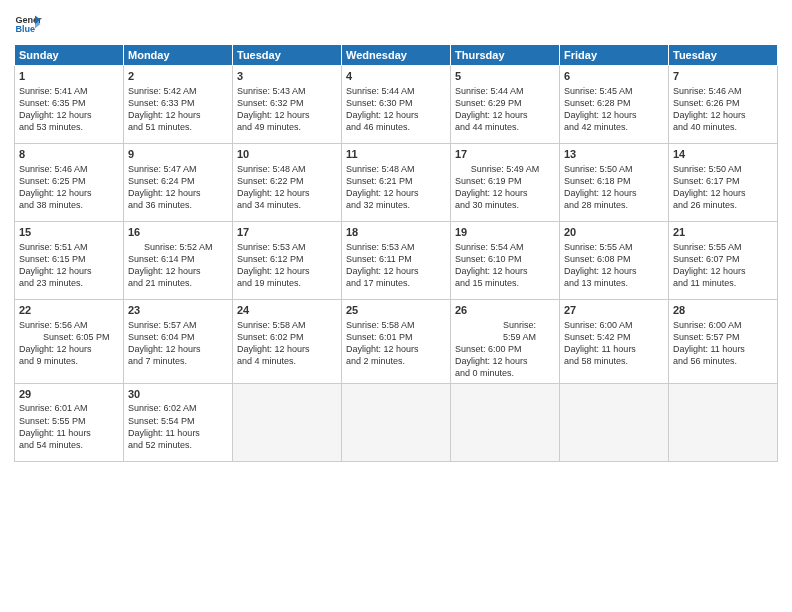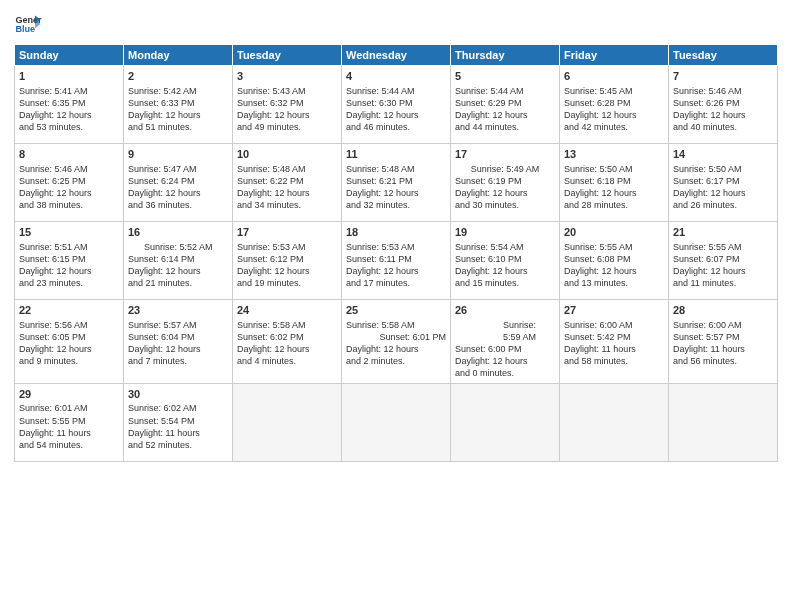--- a/index.html
+++ b/index.html
@@ -259,42 +259,42 @@
             <span style="display: block;">Sunrise: 5:55 AM</span>
             <span style="display: block;">Sunset: 6:07 PM</span>
             <span style="display: block;">Daylight: 12 hours</span>
             <span style="display: block;">and 11 minutes.</span>
           </td>
         </tr>
         <tr>
           <td>
             <span class="day-num">22</span>
             <span style="display: block;">Sunrise: 5:56 AM</span>
-            <span style="display: block;">Sunset: 6:05 PM</span>
+            <span style="display: block; margin-left: 24px;">Sunset: 6:05 PM</span>
             <span style="display: block;">Daylight: 12 hours</span>
             <span style="display: block;">and 9 minutes.</span>
           </td>
           <td>
             <span class="day-num">23</span>
             <span style="display: block;">Sunrise: 5:57 AM</span>
             <span style="display: block;">Sunset: 6:04 PM</span>
             <span style="display: block;">Daylight: 12 hours</span>
             <span style="display: block;">and 7 minutes.</span>
           </td>
           <td>
             <span class="day-num">24</span>
             <span style="display: block;">Sunrise: 5:58 AM</span>
             <span style="display: block;">Sunset: 6:02 PM</span>
             <span style="display: block;">Daylight: 12 hours</span>
             <span style="display: block;">and 4 minutes.</span>
           </td>
           <td>
             <span class="day-num">25</span>
             <span style="display: block;">Sunrise: 5:58 AM</span>
-            <span style="display: block; text-align: right;">Sunset: 6:01 PM</span>
+            <span style="display: block;">Sunset: 6:01 PM</span>
             <span style="display: block;">Daylight: 12 hours</span>
             <span style="display: block;">and 2 minutes.</span>
           </td>
           <td>
             <span class="day-num">26</span>
             <span style="display: block; margin-left: 48px;">Sunrise: 5:59 AM</span>
             <span style="display: block;">Sunset: 6:00 PM</span>
             <span style="display: block;">Daylight: 12 hours</span>
             <span style="display: block;">and 0 minutes.</span>
           </td>

